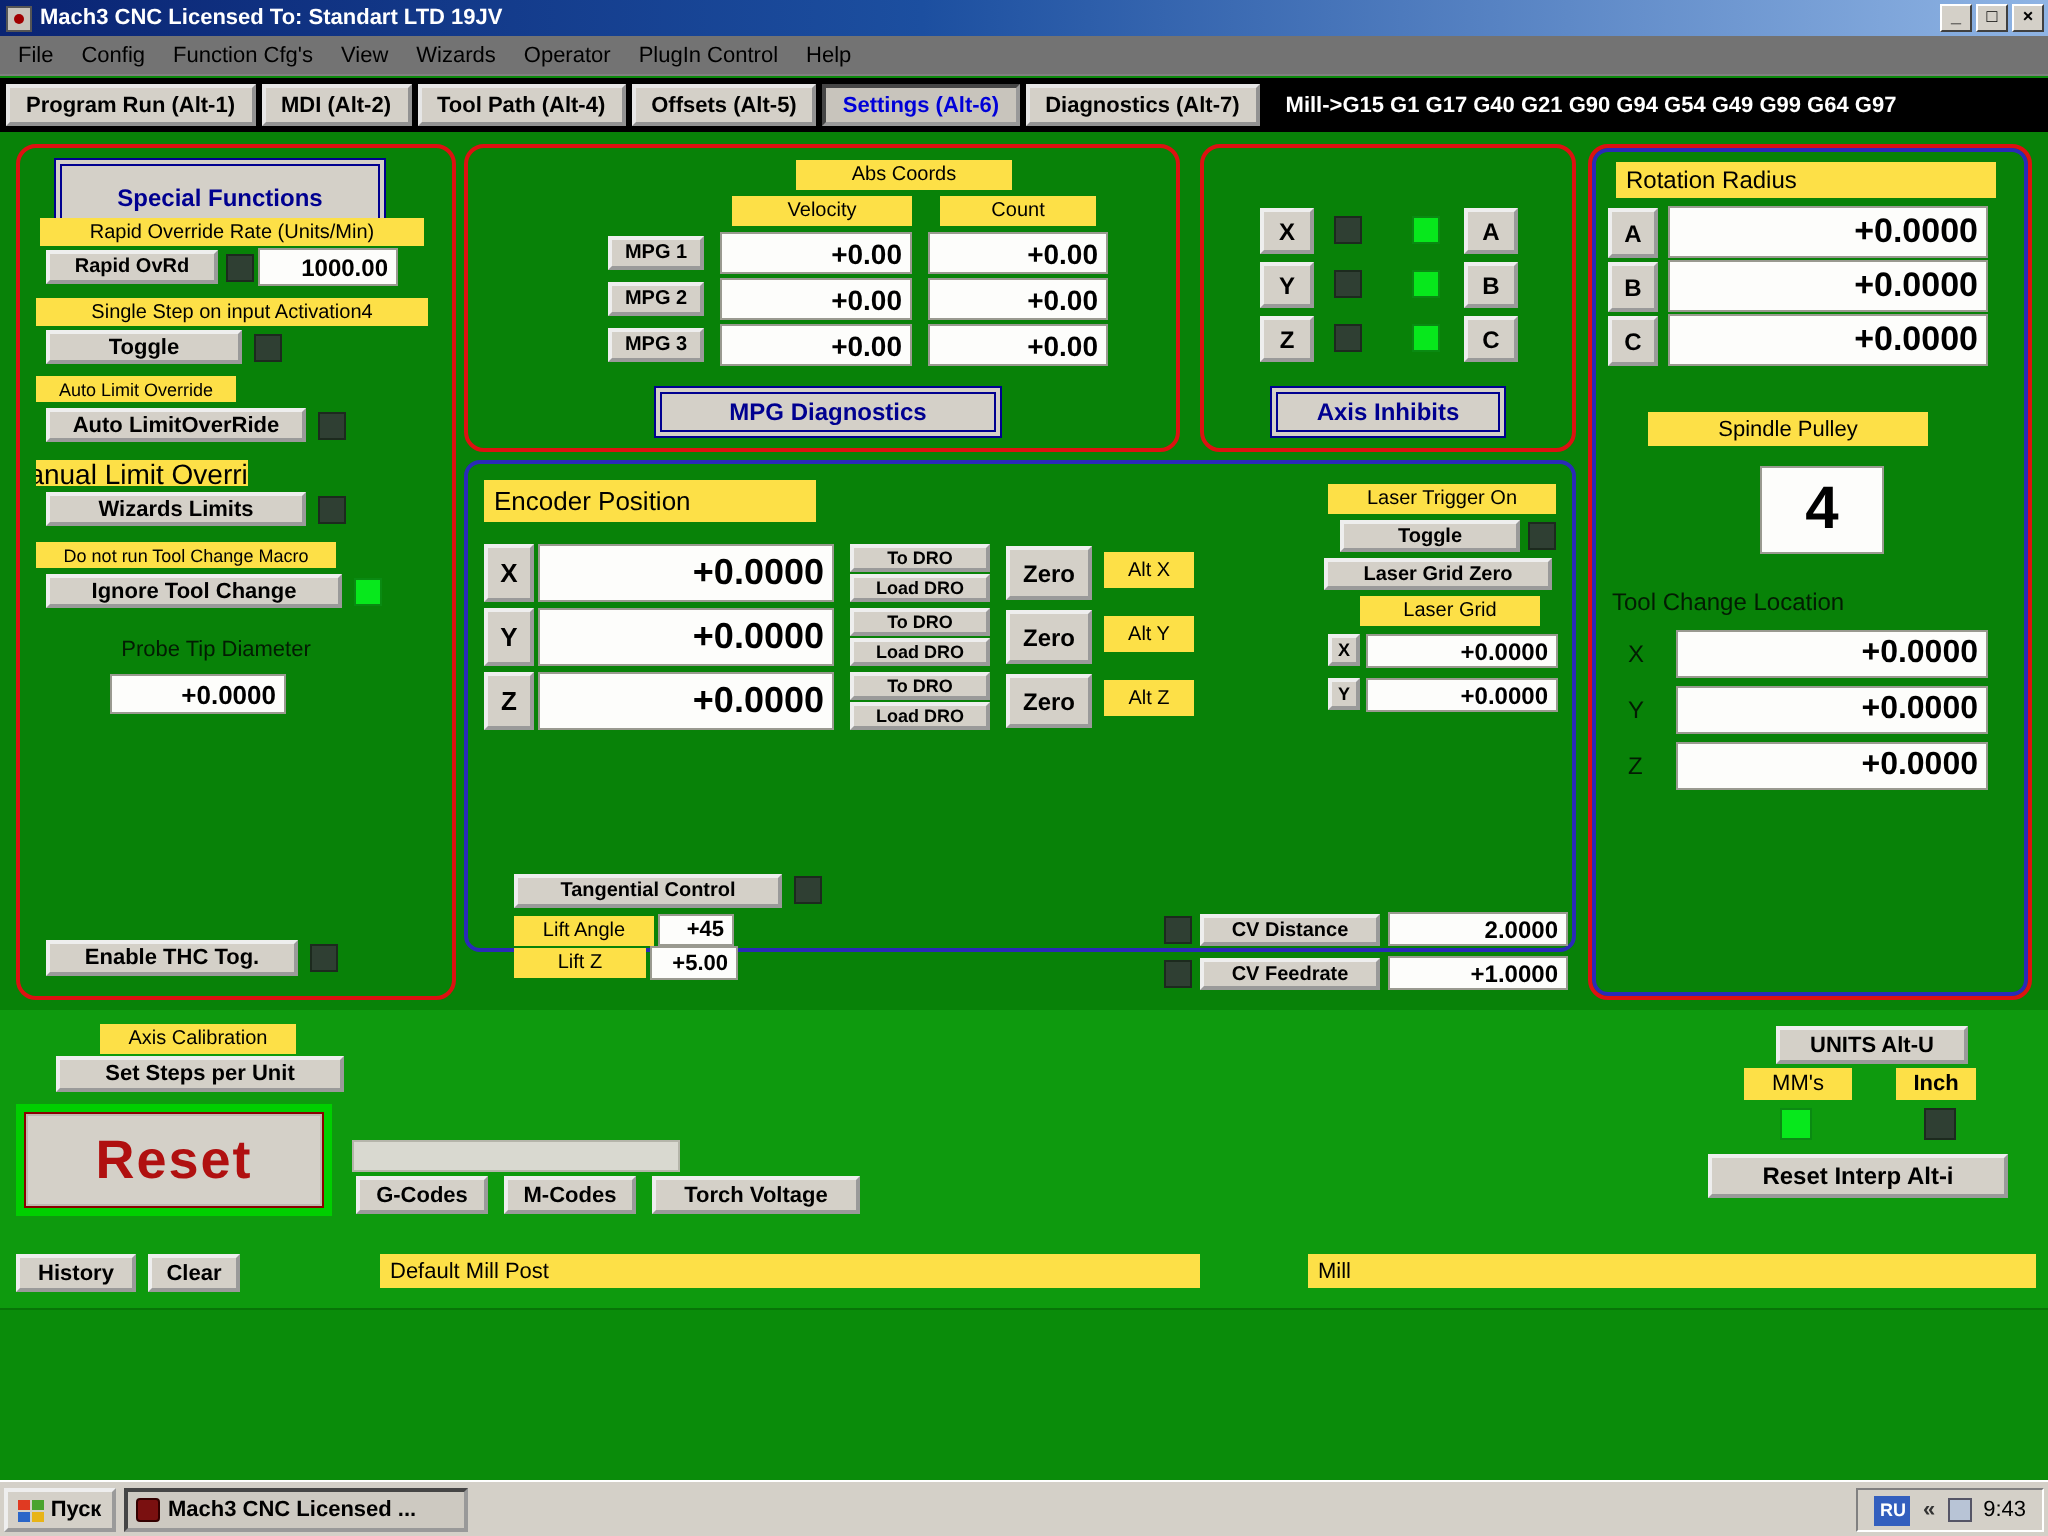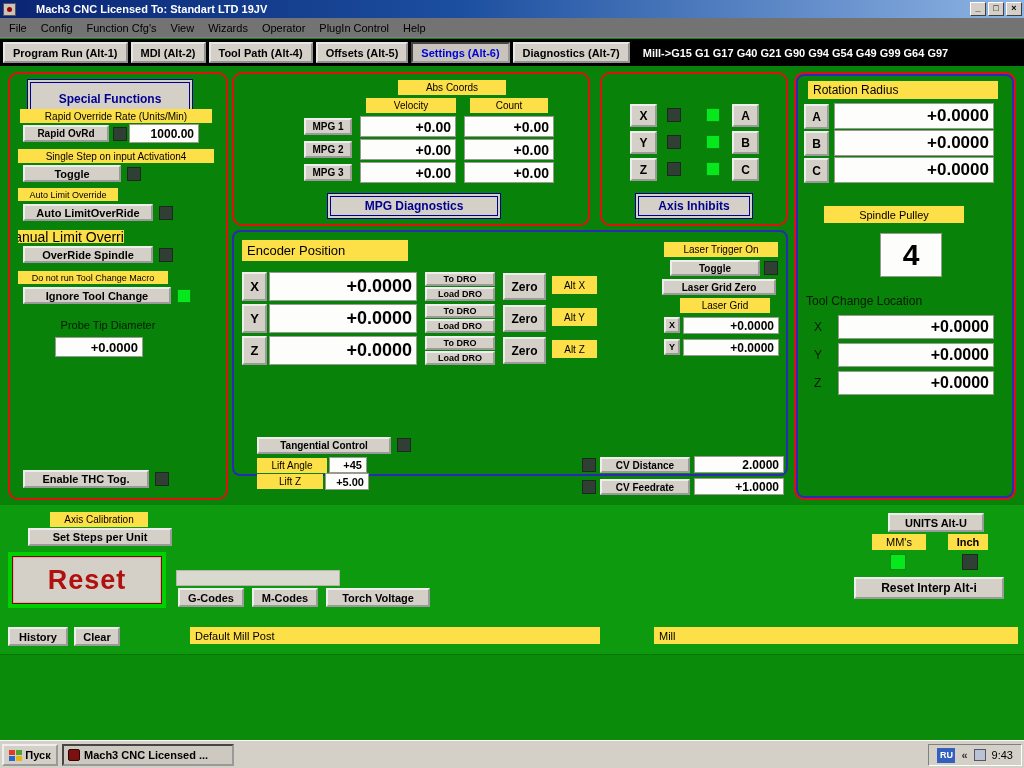--- a/index.html
+++ b/index.html
@@ -4,21 +4,21 @@
 <style>
   * { margin:0; padding:0; box-sizing:border-box; }
   body { font-family:"Liberation Sans", sans-serif; background:#000; }
   #screen { position:relative; width:1024px; height:768px; background:#0a8a0a; overflow:hidden; }
   .abs { position:absolute; }
   
   .titlebar { position:absolute; left:0; top:0; width:1024px; height:18px;
     background:linear-gradient(90deg,#0a2473,#1c4fa0 45%,#8fb4e4); display:flex; align-items:center; padding:0 2px; }
   .appicon { width:13px; height:13px; background:#c8c4bc; border:1px solid #555; margin-left:1px; position:relative; }
   .appicon::after { content:""; position:absolute; left:3px; top:3px; width:5px; height:5px; background:#a00000; border-radius:50%; }
-  .ttext { color:#fff; font-size:11px; font-weight:bold; margin-left:20px; flex:1; white-space:nowrap; }
+  .ttext { color:#fff; font-size:11px; font-weight:bold; margin-left:4px; flex:1; white-space:nowrap; }
   .winbtn { width:16px; height:14px; background:#d4d0c8; border:1px solid; border-color:#fff #404040 #404040 #fff;
     font-size:9px; line-height:11px; text-align:center; font-weight:bold; color:#000; margin-left:2px; }
   
   .menubar { position:absolute; left:0; top:18px; width:1024px; height:20px; background:#737373;
     display:flex; align-items:center; padding-left:2px; border-bottom:1px solid #808080; }
   .menuitem { font-size:11px; color:#000; padding:2px 7px; white-space:nowrap; }
   
   .tabstrip { position:absolute; left:0; top:39px; width:1024px; height:27px; background:#000;
     display:flex; align-items:center; padding-left:3px; }
   .tabbtn { height:21px; background:#d4d0c8; border:2px outset #e6e6e6; font-size:11px; font-weight:bold; color:#000;
@@ -108,21 +108,21 @@
     <div class="btn" style="left:13px;top:51px;width:86px;height:17px;font-size:10px;">Rapid OvRd</div>
     <div class="led" style="left:103px;top:53px;"></div>
     <div class="dro" style="left:119px;top:50px;width:70px;height:19px;font-size:12px;">1000.00</div>
     <div class="wlabel" style="left:8px;top:75px;width:196px;height:14px;">Single Step on input Activation4</div>
     <div class="btn" style="left:13px;top:91px;width:98px;height:17px;">Toggle</div>
     <div class="led" style="left:117px;top:93px;"></div>
     <div class="wlabel" style="left:8px;top:114px;width:100px;height:13px;font-size:9px;">Auto Limit Override</div>
     <div class="btn" style="left:13px;top:130px;width:130px;height:17px;">Auto LimitOverRide</div>
     <div class="led" style="left:149px;top:132px;"></div>
     <div class="wlabel" style="left:8px;top:156px;width:106px;height:13px;font-size:14px;">Manual Limit Override</div>
-    <div class="btn" style="left:13px;top:172px;width:130px;height:17px;">OverRide Spindle</div>
+    <div class="btn" style="left:13px;top:172px;width:130px;height:17px;">Wizards Limits</div>
     <div class="led" style="left:149px;top:174px;"></div>
     <div class="wlabel" style="left:8px;top:197px;width:150px;height:13px;font-size:9px;">Do not run Tool Change Macro</div>
     <div class="btn" style="left:13px;top:213px;width:148px;height:17px;">Ignore Tool Change</div>
     <div class="led on" style="left:167px;top:215px;"></div>
     <div class="gtext" style="left:0;top:245px;width:196px;text-align:center;">Probe Tip Diameter</div>
     <div class="dro" style="left:45px;top:263px;width:88px;height:20px;">+0.0000</div>
     <div class="btn" style="left:13px;top:396px;width:126px;height:18px;">Enable THC Tog.</div>
     <div class="led" style="left:145px;top:398px;"></div>
   </div>
 

